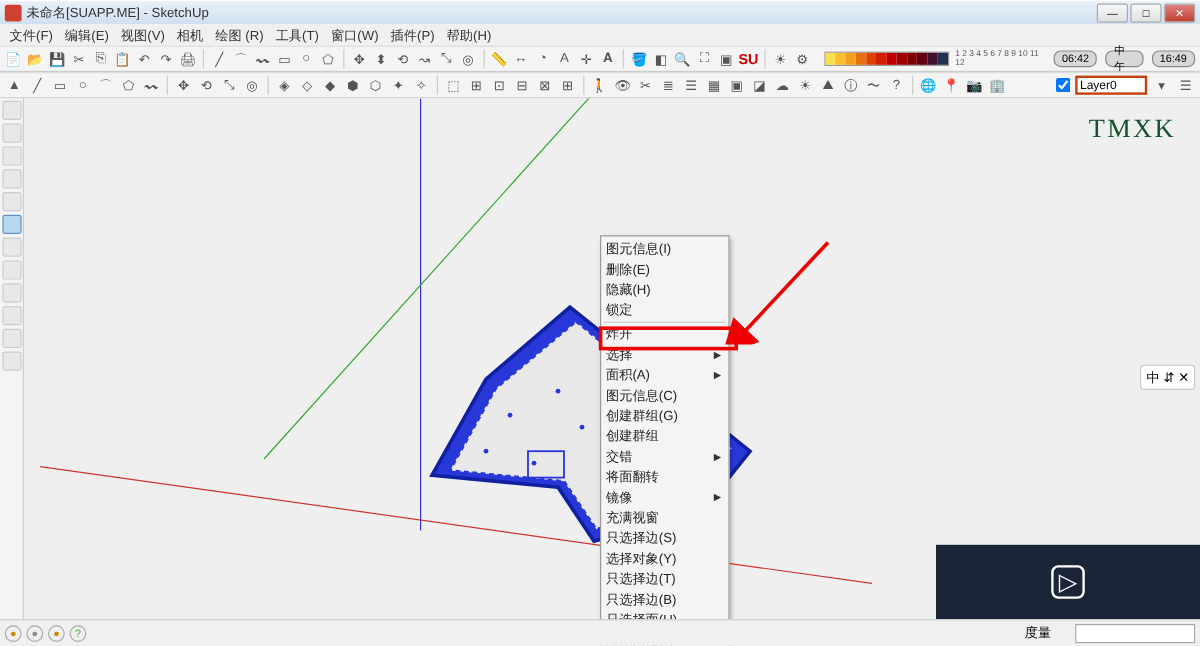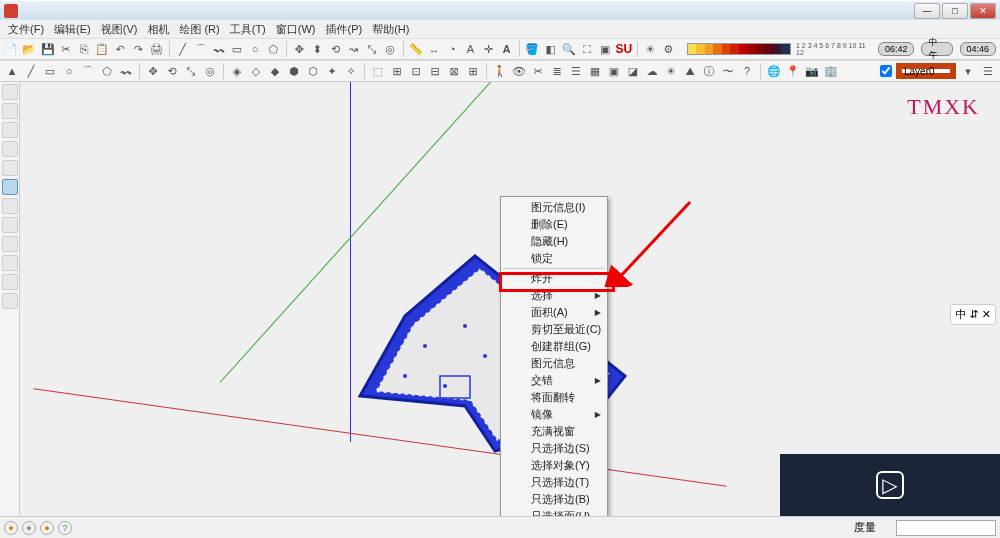--- a/index.html
+++ b/index.html
@@ -19,66 +19,67 @@
     .tool-icon { width: 16px; height: 16px; display: flex; align-items: center; justify-content: center; font-size: 11px; color: #555; border-radius: 2px; }
     .tool-sep { width: 1px; height: 16px; background: #ccc; margin: 0 2px; }
     
     .color-bar { display: flex; height: 12px; width: 110px; border: 1px solid #999; margin-left: 8px; }
     .color-bar div { flex: 1; }
     .time-badge { background: #d8d8d8; border: 1px solid #888; border-radius: 6px; padding: 0 6px; font-size: 9px; display: flex; align-items: center; height: 14px; margin-left: 4px; }
     .toolbar-red { color: #c00; font-weight: bold; font-size: 12px; }
     
     .layer-box { margin-left: auto; display: flex; align-items: center; gap: 4px; }
     .layer-check { width: 12px; height: 12px; }
-    .layer-select { width: 60px; height: 16px; font-size: 10px; border: 6px solid #c2410c; background: #fff; padding-left: 2px; display: flex; align-items: center; }
+    .layer-select { width: 60px; height: 16px; font-size: 10px; border: 2px solid #c2410c; background: #fff; padding-left: 2px; display: flex; align-items: center; }
     
     .main-area { position: relative; height: 456px; display: flex; }
     .left-toolbar { width: 20px; background: #f4f4f4; border-right: 1px solid #ccc; display: flex; flex-direction: column; padding-top: 2px; gap: 3px; align-items: center; }
     .left-tool { width: 16px; height: 16px; background: #e8e8e8; border: 1px solid #ccc; border-radius: 2px; }
     .left-tool.active { background: #b8d8f0; border-color: #6090c0; }
     
     .viewport { flex: 1; background: #efefef; position: relative; overflow: hidden; }
     
     .axis-green { position: absolute; top: 0; left: 50px; width: 700px; height: 1px; background: #3a3; transform-origin: 0 50%; transform: translate(150px, 300px) rotate(-48deg); }
     .axis-red { position: absolute; width: 700px; height: 1px; background: #c33; transform: translate(10px, 355px) rotate(8deg); }
     .axis-blue { position: absolute; width: 1px; height: 360px; background: #33c; left: 330px; top: 0; }
     
     .plan-shape { position: absolute; left: 325px; top: 164px; }
     .plan-shape svg { overflow: visible; }
     
     .red-arrow { position: absolute; left: 480px; top: 115px; }
     .red-box { position: absolute; left: 479px; top: 190px; width: 116px; height: 20px; border: 3px solid #e00; }
     
     .context-menu { position: absolute; left: 480px; top: 114px; width: 108px; background: #f4f4f4; border: 1px solid #999; box-shadow: 2px 2px 4px rgba(0,0,0,0.3); padding: 2px 0; }
-    .ctx-item { height: 17px; font-size: 11px; color: #222; padding-left: 30px; display: flex; align-items: center; position: relative; }
+    .ctx-item { height: 17px; font-size: 11px; color: #222; padding-left: 4px; display: flex; align-items: center; position: relative; }
     .ctx-item.sep { height: 1px; border-top: 1px solid #ccc; margin: 1px 2px; padding: 0; }
     .ctx-arrow { position: absolute; right: 6px; font-size: 8px; color: #333; }
     
     .floating-icons { position: absolute; right: 4px; top: 222px; display: flex; gap: 2px; background: #fff; border: 1px solid #ccc; border-radius: 3px; padding: 2px 4px; font-size: 11px; }
     
     .hand-cursor { position: absolute; left: 822px; top: 400px; font-size: 18px; color: #888; }
     
-    .watermark { position: absolute; right: 20px; top: 12px; font-size: 22px; color: #be185d; font-family: serif; letter-spacing: 2px; }
+    .watermark { position: absolute; right: 20px; top: 12px; font-size: 22px; color: #14532d; font-family: serif; letter-spacing: 2px; }
     
     .ad-box { position: absolute; right: 0; bottom: 22px; width: 220px; height: 62px; background: #1a2638; color: #fff; display: flex; align-items: center; justify-content: center; font-size: 20px; gap: 8px; }
     .ad-box .play { width: 28px; height: 28px; border: 2px solid #fff; border-radius: 6px; display: flex; align-items: center; justify-content: center; }
     
     .net-stats { position: absolute; right: 0px; bottom: 0px; font-size: 9px; color: #555; text-align: right; background: rgba(240,240,240,0.8); padding: 0 2px; line-height: 11px; }
     
     .status-bar { position: absolute; bottom: 0; left: 0; right: 0; height: 22px; background: #f0f0f0; border-top: 1px solid #ccc; display: flex; align-items: center; padding: 0 4px; font-size: 12px; gap: 4px; }
     .status-icon { width: 14px; height: 14px; border-radius: 50%; border: 1px solid #aaa; display: flex; align-items: center; justify-content: center; font-size: 9px; }
     .status-text { margin-left: 6px; }
     .status-right { margin-left: auto; display: flex; align-items: center; gap: 20px; }
     .status-field { background: #fff; border: 1px solid #aaa; height: 16px; width: 100px; font-size: 10px; padding-left: 2px; }
   </style>
 </head>
 <body>
 
 <div class="title-bar">
   <div class="app-icon"></div>
+  <div class="title-text">未命名[SUAPP.ME] - SketchUp</div>
   <div class="win-buttons">
     <div class="win-btn">—</div>
     <div class="win-btn">□</div>
     <div class="win-btn close">✕</div>
   </div>
 </div>
 
 <div class="menu-bar">
   <span>文件(F)</span>
   <span>编辑(E)</span>
@@ -142,21 +143,21 @@
     <div style="background:#c00000"></div>
       <div style="background:#a00000"></div>
       <div style="background:#800000"></div>
     <div style="background:#600010"></div>
       <div style="background:#401030"></div>
       <div style="background:#203050"></div>
   </div>
   <span style="font-size:7px;margin-left:2px;color:#555">1 2 3 4 5 6 7 8 9 10 11 12</span>
   <div class="time-badge">06:42</div>
   <div class="time-badge">中午</div>
-  <div class="time-badge">04:46</div>
+  <div class="time-badge">16:49</div>
 </div>
 
 <div class="toolbar-row">
   <div class="tool-icon">▲</div>
   <div class="tool-icon">╱</div>
   <div class="tool-icon">▭</div>
   <div class="tool-icon">○</div>
   <div class="tool-icon">⌒</div>
   <div class="tool-icon">⬠</div>
   <div class="tool-icon">〰</div>
@@ -252,23 +253,23 @@
 
     <div class="context-menu" id="ctx-menu">
         <div class="ctx-item">图元信息(I)</div>
         <div class="ctx-item">删除(E)</div>
         <div class="ctx-item">隐藏(H)</div>
         <div class="ctx-item">锁定</div>
         <div class="ctx-item sep"></div>
         <div class="ctx-item">炸开</div>
         <div class="ctx-item">选择<span class="ctx-arrow">▶</span></div>
         <div class="ctx-item">面积(A)<span class="ctx-arrow">▶</span></div>
-        <div class="ctx-item">剪切至最近(C)</div>
+        <div class="ctx-item">图元信息(C)</div>
         <div class="ctx-item">创建群组(G)</div>
-        <div class="ctx-item">图元信息</div>
+        <div class="ctx-item">创建群组</div>
         <div class="ctx-item">交错<span class="ctx-arrow">▶</span></div>
         <div class="ctx-item">将面翻转</div>
         <div class="ctx-item">镜像<span class="ctx-arrow">▶</span></div>
         <div class="ctx-item">充满视窗</div>
         <div class="ctx-item">只选择边(S)</div>
         <div class="ctx-item">选择对象(Y)</div>
         <div class="ctx-item">只选择边(T)</div>
         <div class="ctx-item">只选择边(B)</div>
         <div class="ctx-item">只选择面(U)</div>
         <div class="ctx-item">隐藏其他(J)</div>

